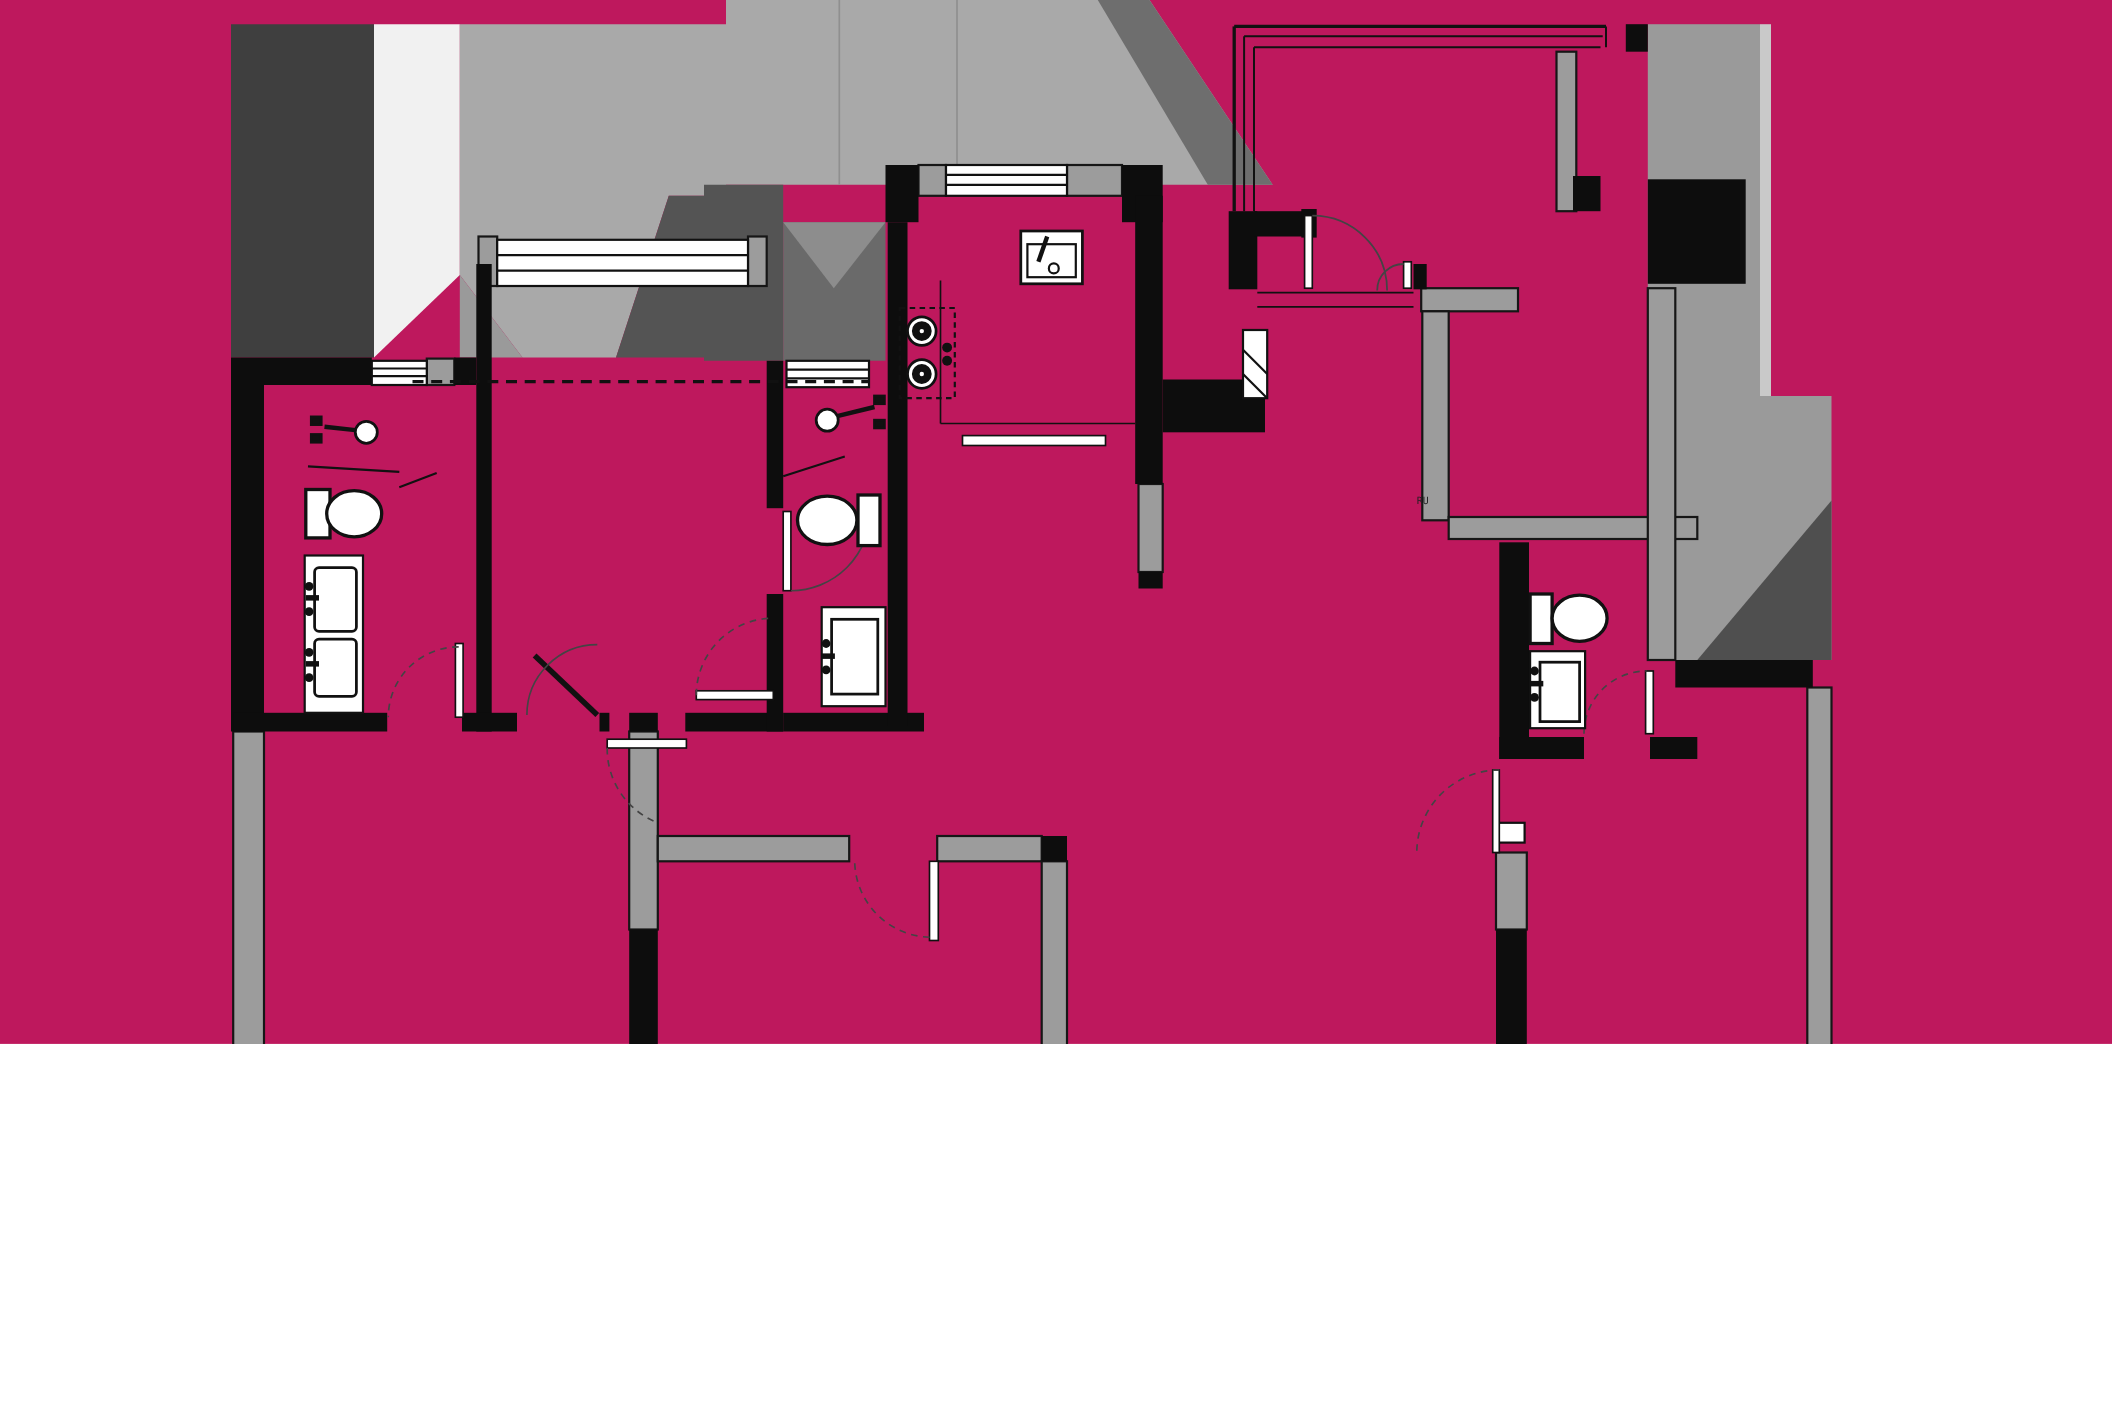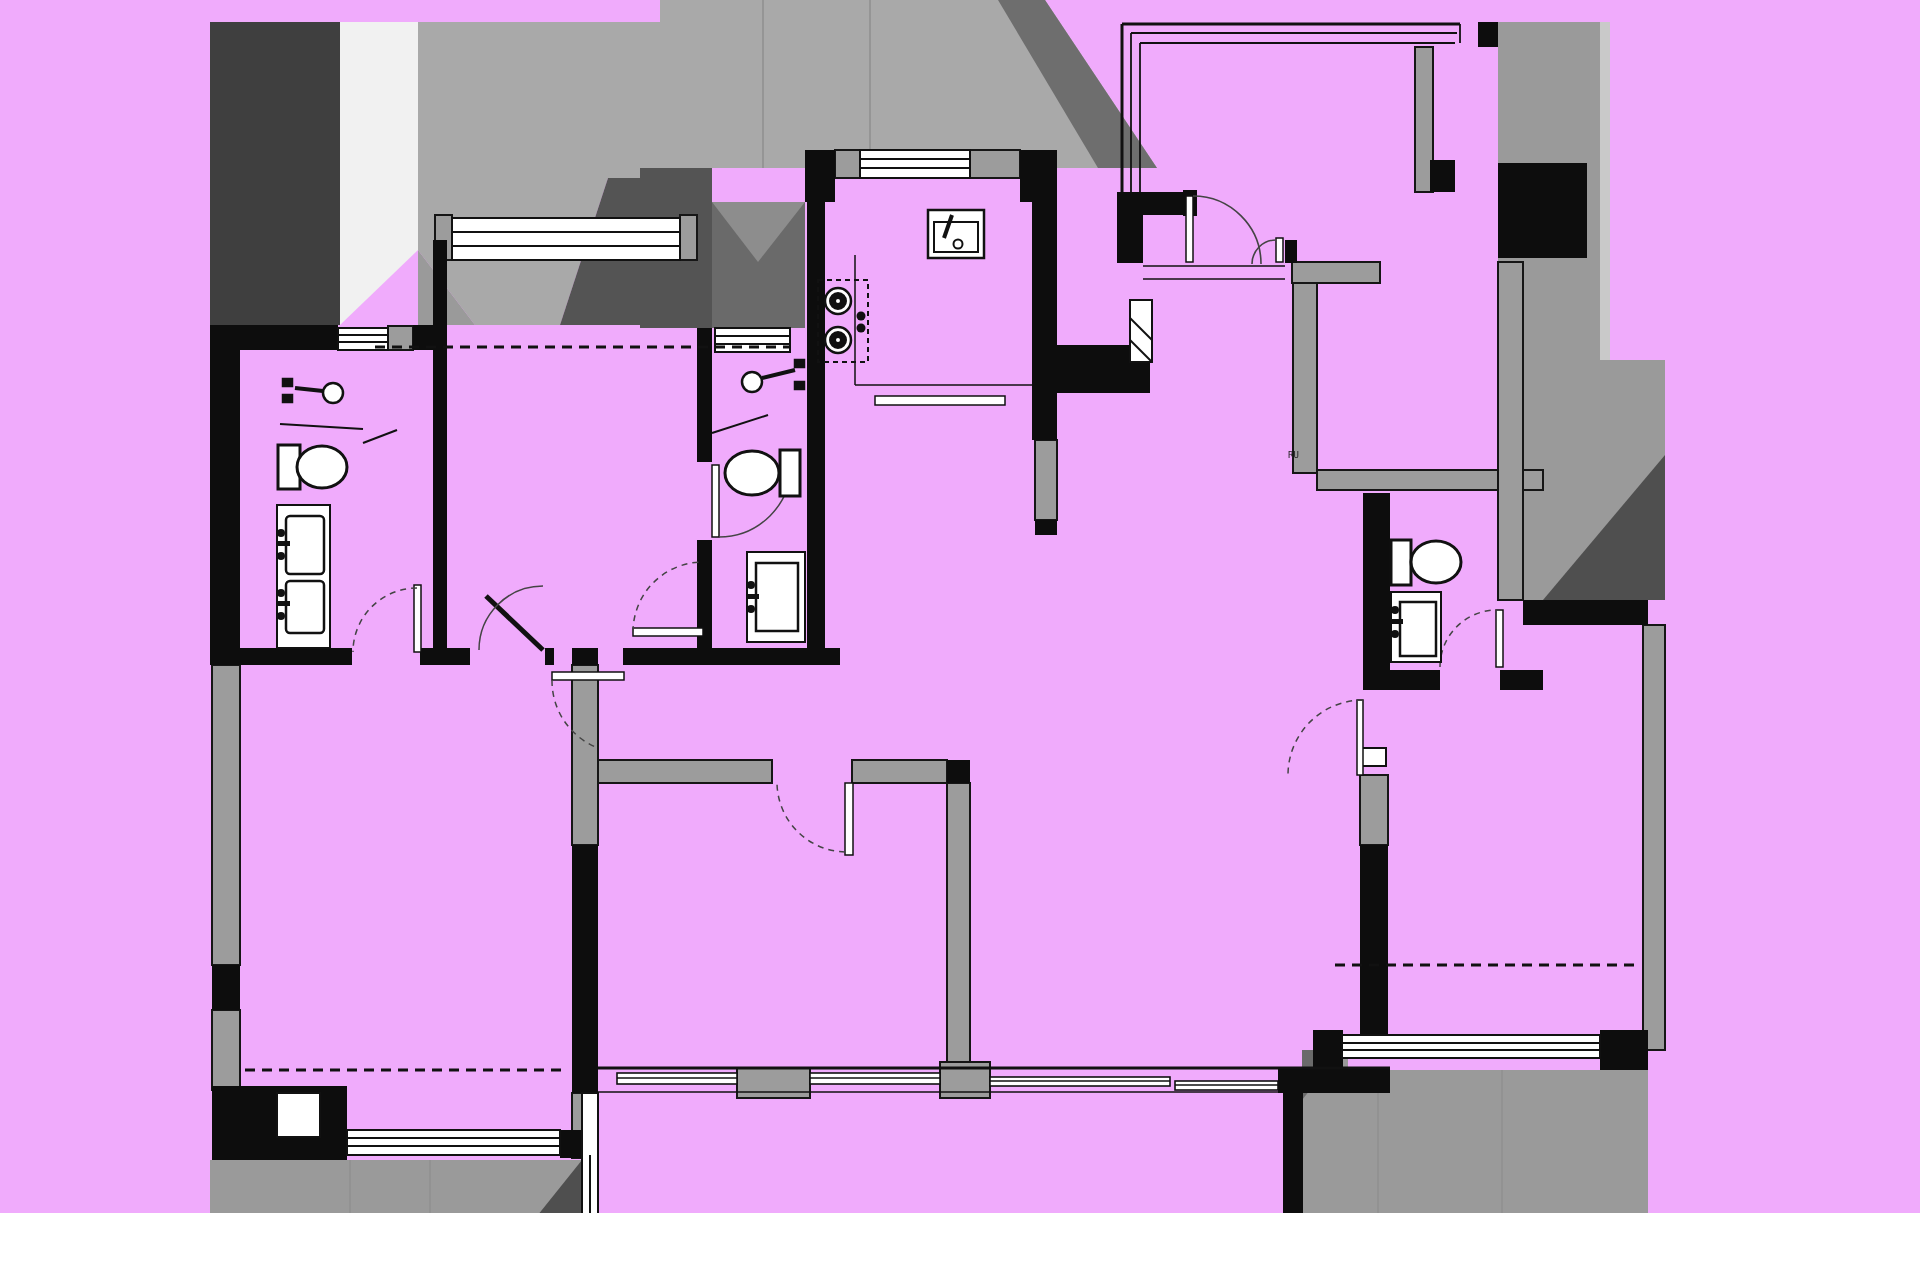--- a/index.html
+++ b/index.html
@@ -1,16 +1,16 @@
 <!DOCTYPE html>
 <html><head>
 <meta charset="utf-8">
 <style>
   html,body{margin:0;padding:0;background:#fff;}
-  .stage{position:relative;width:1920px;height:1213px;background:#f0abfc;overflow:hidden;
+  .stage{position:relative;width:1920px;height:949px;background:#be185d;overflow:hidden;
          font-family:"Liberation Sans", sans-serif;}
   svg{display:block}
   .tiny-label{font-family:"DejaVu Sans Mono", monospace;font-size:9px;fill:#222;}
 </style>
 </head>
 <body>
 
 <div class="stage">
 <svg width="1920" height="1279" viewBox="0 0 1920 1279" xmlns="http://www.w3.org/2000/svg">
 

